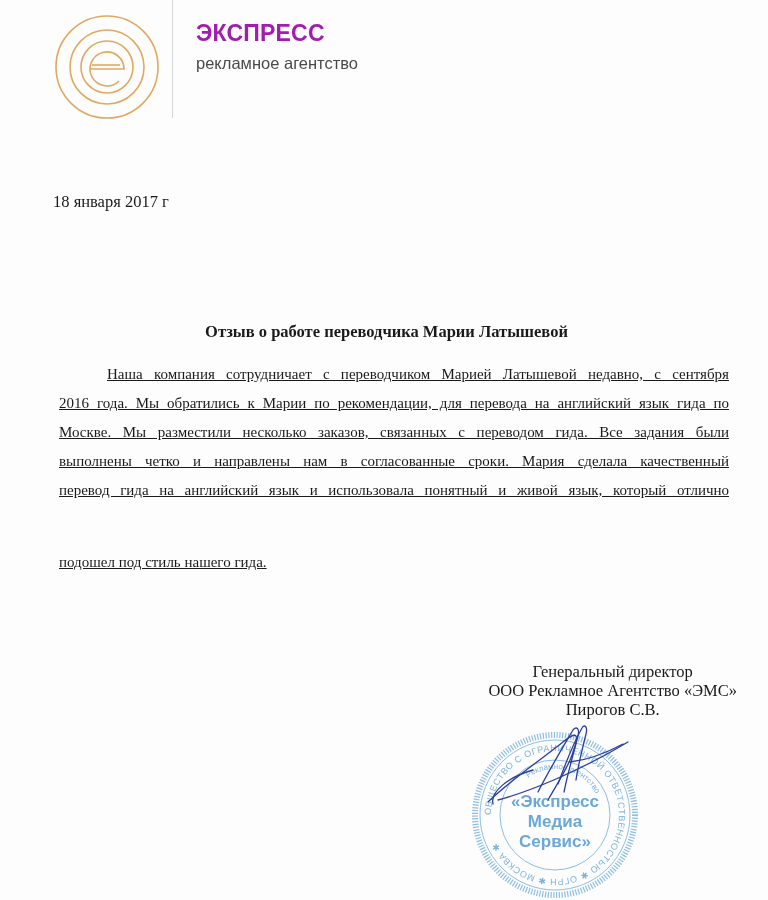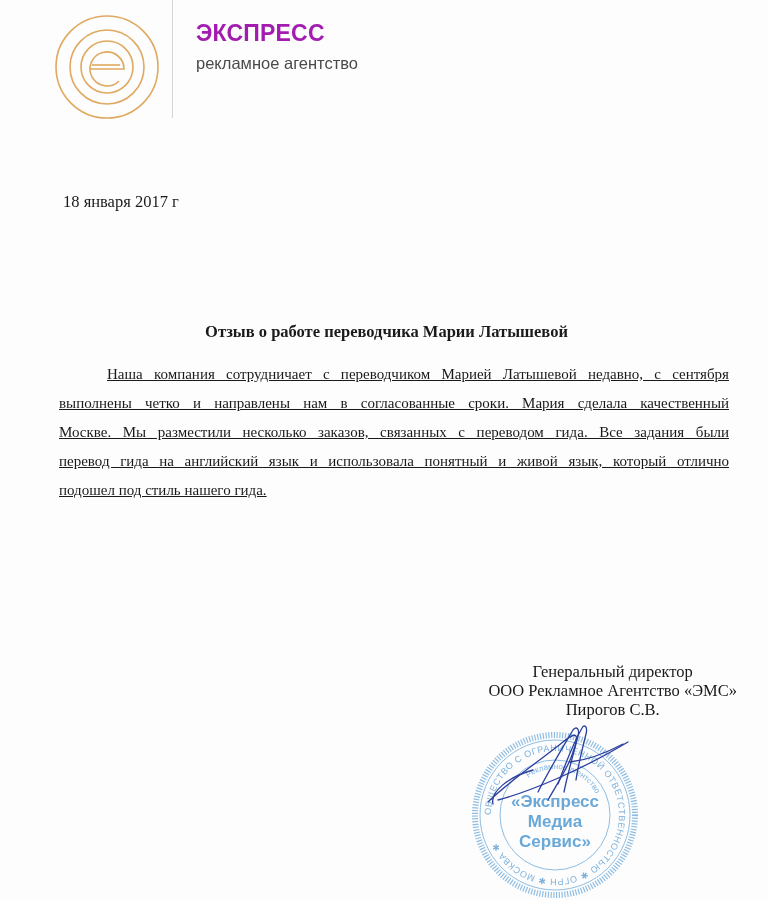--- a/index.html
+++ b/index.html
@@ -12,31 +12,31 @@
   }
   .letterhead { position: absolute; left: 0; top: 0; width: 768px; height: 130px; }
   .logo-mark { position: absolute; left: 52px; top: 12px; width: 110px; height: 110px; }
   .divider { position: absolute; left: 172px; top: 0; width: 1px; height: 118px; background: #d6d6d6; }
   .brand { position: absolute; left: 196px; top: 20px; font-family: "Liberation Sans", sans-serif; }
   .brand-line1, .brand-line2 {
     font-weight: bold; font-size: 23px; line-height: 27px; color: #a21caf; letter-spacing: 0.2px;
   }
   .brand-sub { font-size: 16.5px; color: #4a4a4a; margin-top: 6px; line-height: 20px; }
 
-  .date { position: absolute; left: 63px; top: 192px; font-size: 16.5px; }
+  .date { position: absolute; left: 53px; top: 192px; font-size: 16.5px; }
 
   .title {
     position: absolute; left: 0; width: 768px; top: 322px; text-align: center;
     font-weight: bold; font-size: 16.5px; padding-left: 5px; box-sizing: border-box;
   }
 
   .body-text { position: absolute; left: 59px; top: 360px; width: 670px; font-size: 15px; text-decoration: underline; }
   .line { height: 29px; line-height: 29px; white-space: nowrap; text-align: justify; text-align-last: justify; }
   .line.first { padding-left: 48px; }
-  .line.last { text-align-last: left; }
+  .line.last { text-align-last: left; margin-top: 43px; }
 
   .signature { position: absolute; right: 31px; top: 662px; text-align: center; font-size: 16.5px; line-height: 19px; }
 
   .stamp { position: absolute; left: 470px; top: 730px; width: 170px; height: 170px; }
   .stamp-text { font-family: "Liberation Sans", sans-serif; }
   .autograph { position: absolute; left: 478px; top: 722px; width: 160px; height: 90px; }
 </style>
 </head>
 <body>
 
@@ -56,22 +56,23 @@
     <div class="brand-sub">рекламное агентство</div>
   </div>
 </div>
 
 <div class="date">18 января 2017 г</div>
 
 <div class="title">Отзыв о работе переводчика Марии Латышевой</div>
 
 <div class="body-text">
   <div class="line first">Наша компания сотрудничает с переводчиком Марией Латышевой недавно, с сентября</div>
+  <div class="line">2016 года. Мы обратились к Марии по рекомендации, для перевода на английский язык гида по</div>
+  <div class="line">Москве. Мы разместили несколько заказов, связанных с переводом гида. Все задания были</div>
   <div class="line">выполнены четко и направлены нам в согласованные сроки. Мария сделала качественный</div>
-  <div class="line">Москве. Мы разместили несколько заказов, связанных с переводом гида. Все задания были</div>
   <div class="line">перевод гида на английский язык и использовала понятный и живой язык, который отлично</div>
   <div class="line last">подошел под стиль нашего гида.</div>
 </div>
 
 <div class="signature">
   <div>Генеральный директор</div>
   <div>ООО Рекламное Агентство «ЭМС»</div>
   <div>Пирогов С.В.</div>
 </div>
 

